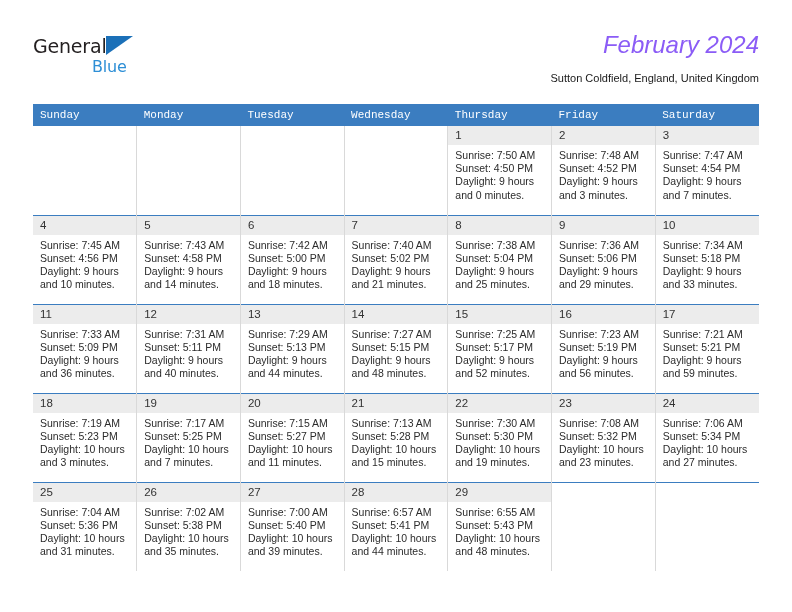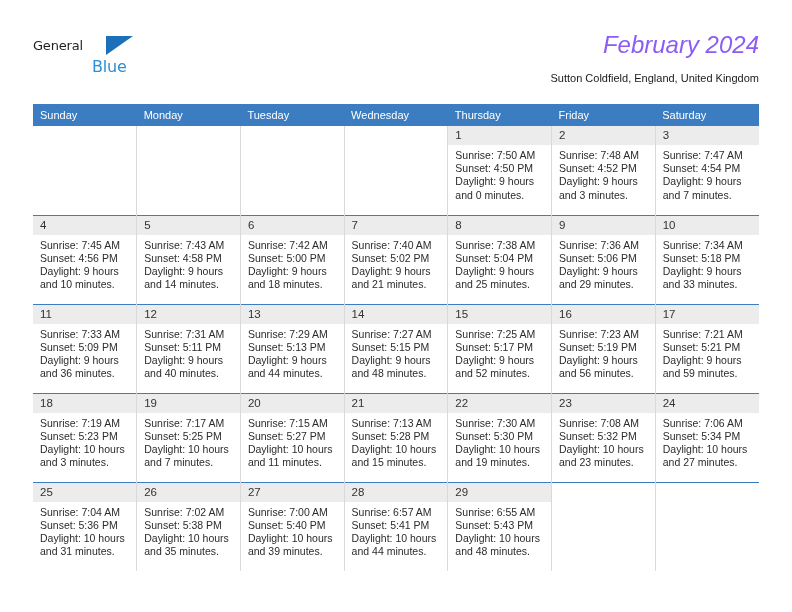--- a/index.html
+++ b/index.html
@@ -31,21 +31,21 @@
     position: absolute;
     left: 0;
     top: 6px;
     width: 180px;
     height: 56px;
   }
   .logo-general {
     position: absolute;
     left: 0;
     top: 0;
-    font-size: 13px;
+    font-size: 19px;
     color: #231f20;
     letter-spacing: -0.2px;
     line-height: 24px;
     font-family: "DejaVu Sans", sans-serif;
     font-weight: 400;
   }
   .logo-tri {
     position: absolute;
     left: 73px;
     top: 2px;
@@ -99,20 +99,21 @@
   }
   .calendar th {
     background: #3b7dc0;
     color: #ffffff;
     font-size: 11px;
     font-weight: normal;
     text-align: left;
     padding: 5px 0 5px 7px;
     height: 21px;
     border: none;
+    font-family: Liberation Mono, monospace;
   }
   .calendar td {
     vertical-align: top;
     padding: 0;
     height: 89px;
     border-top: 1px solid #3b7dc0;
     border-right: 1px solid #d9d9d9;
     background: #ffffff;
   }
   .calendar tr.week:first-child td {

